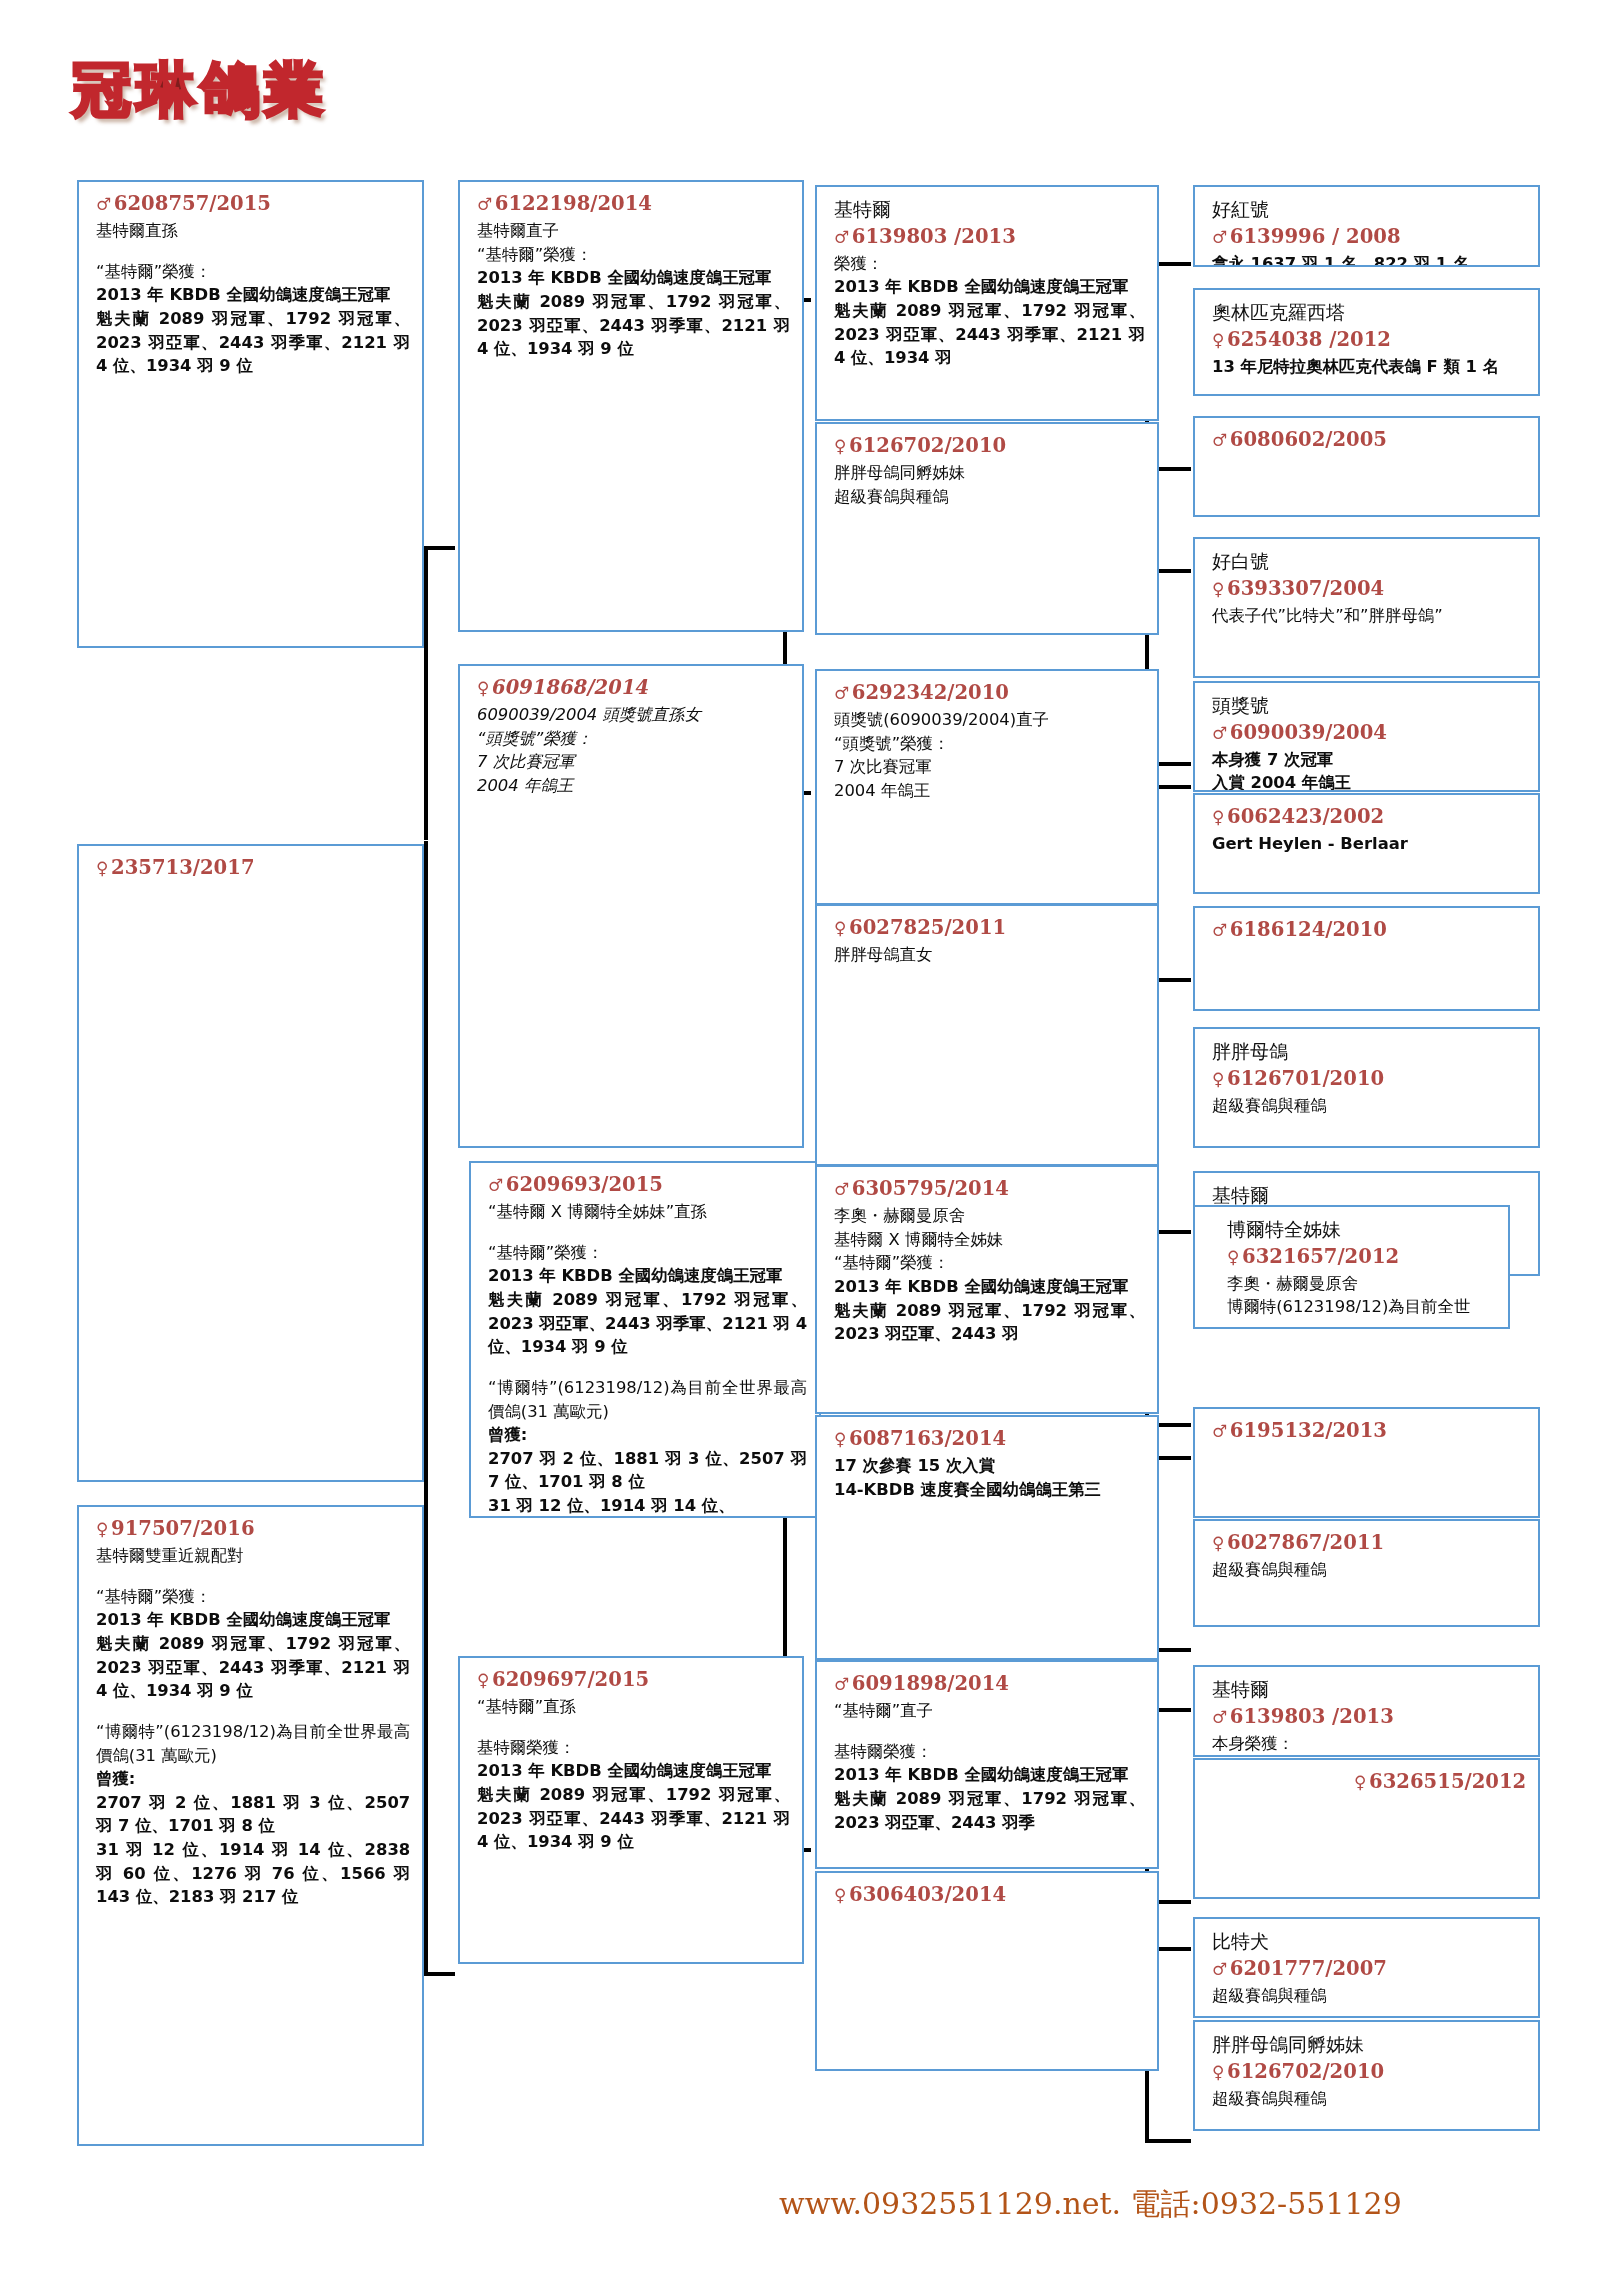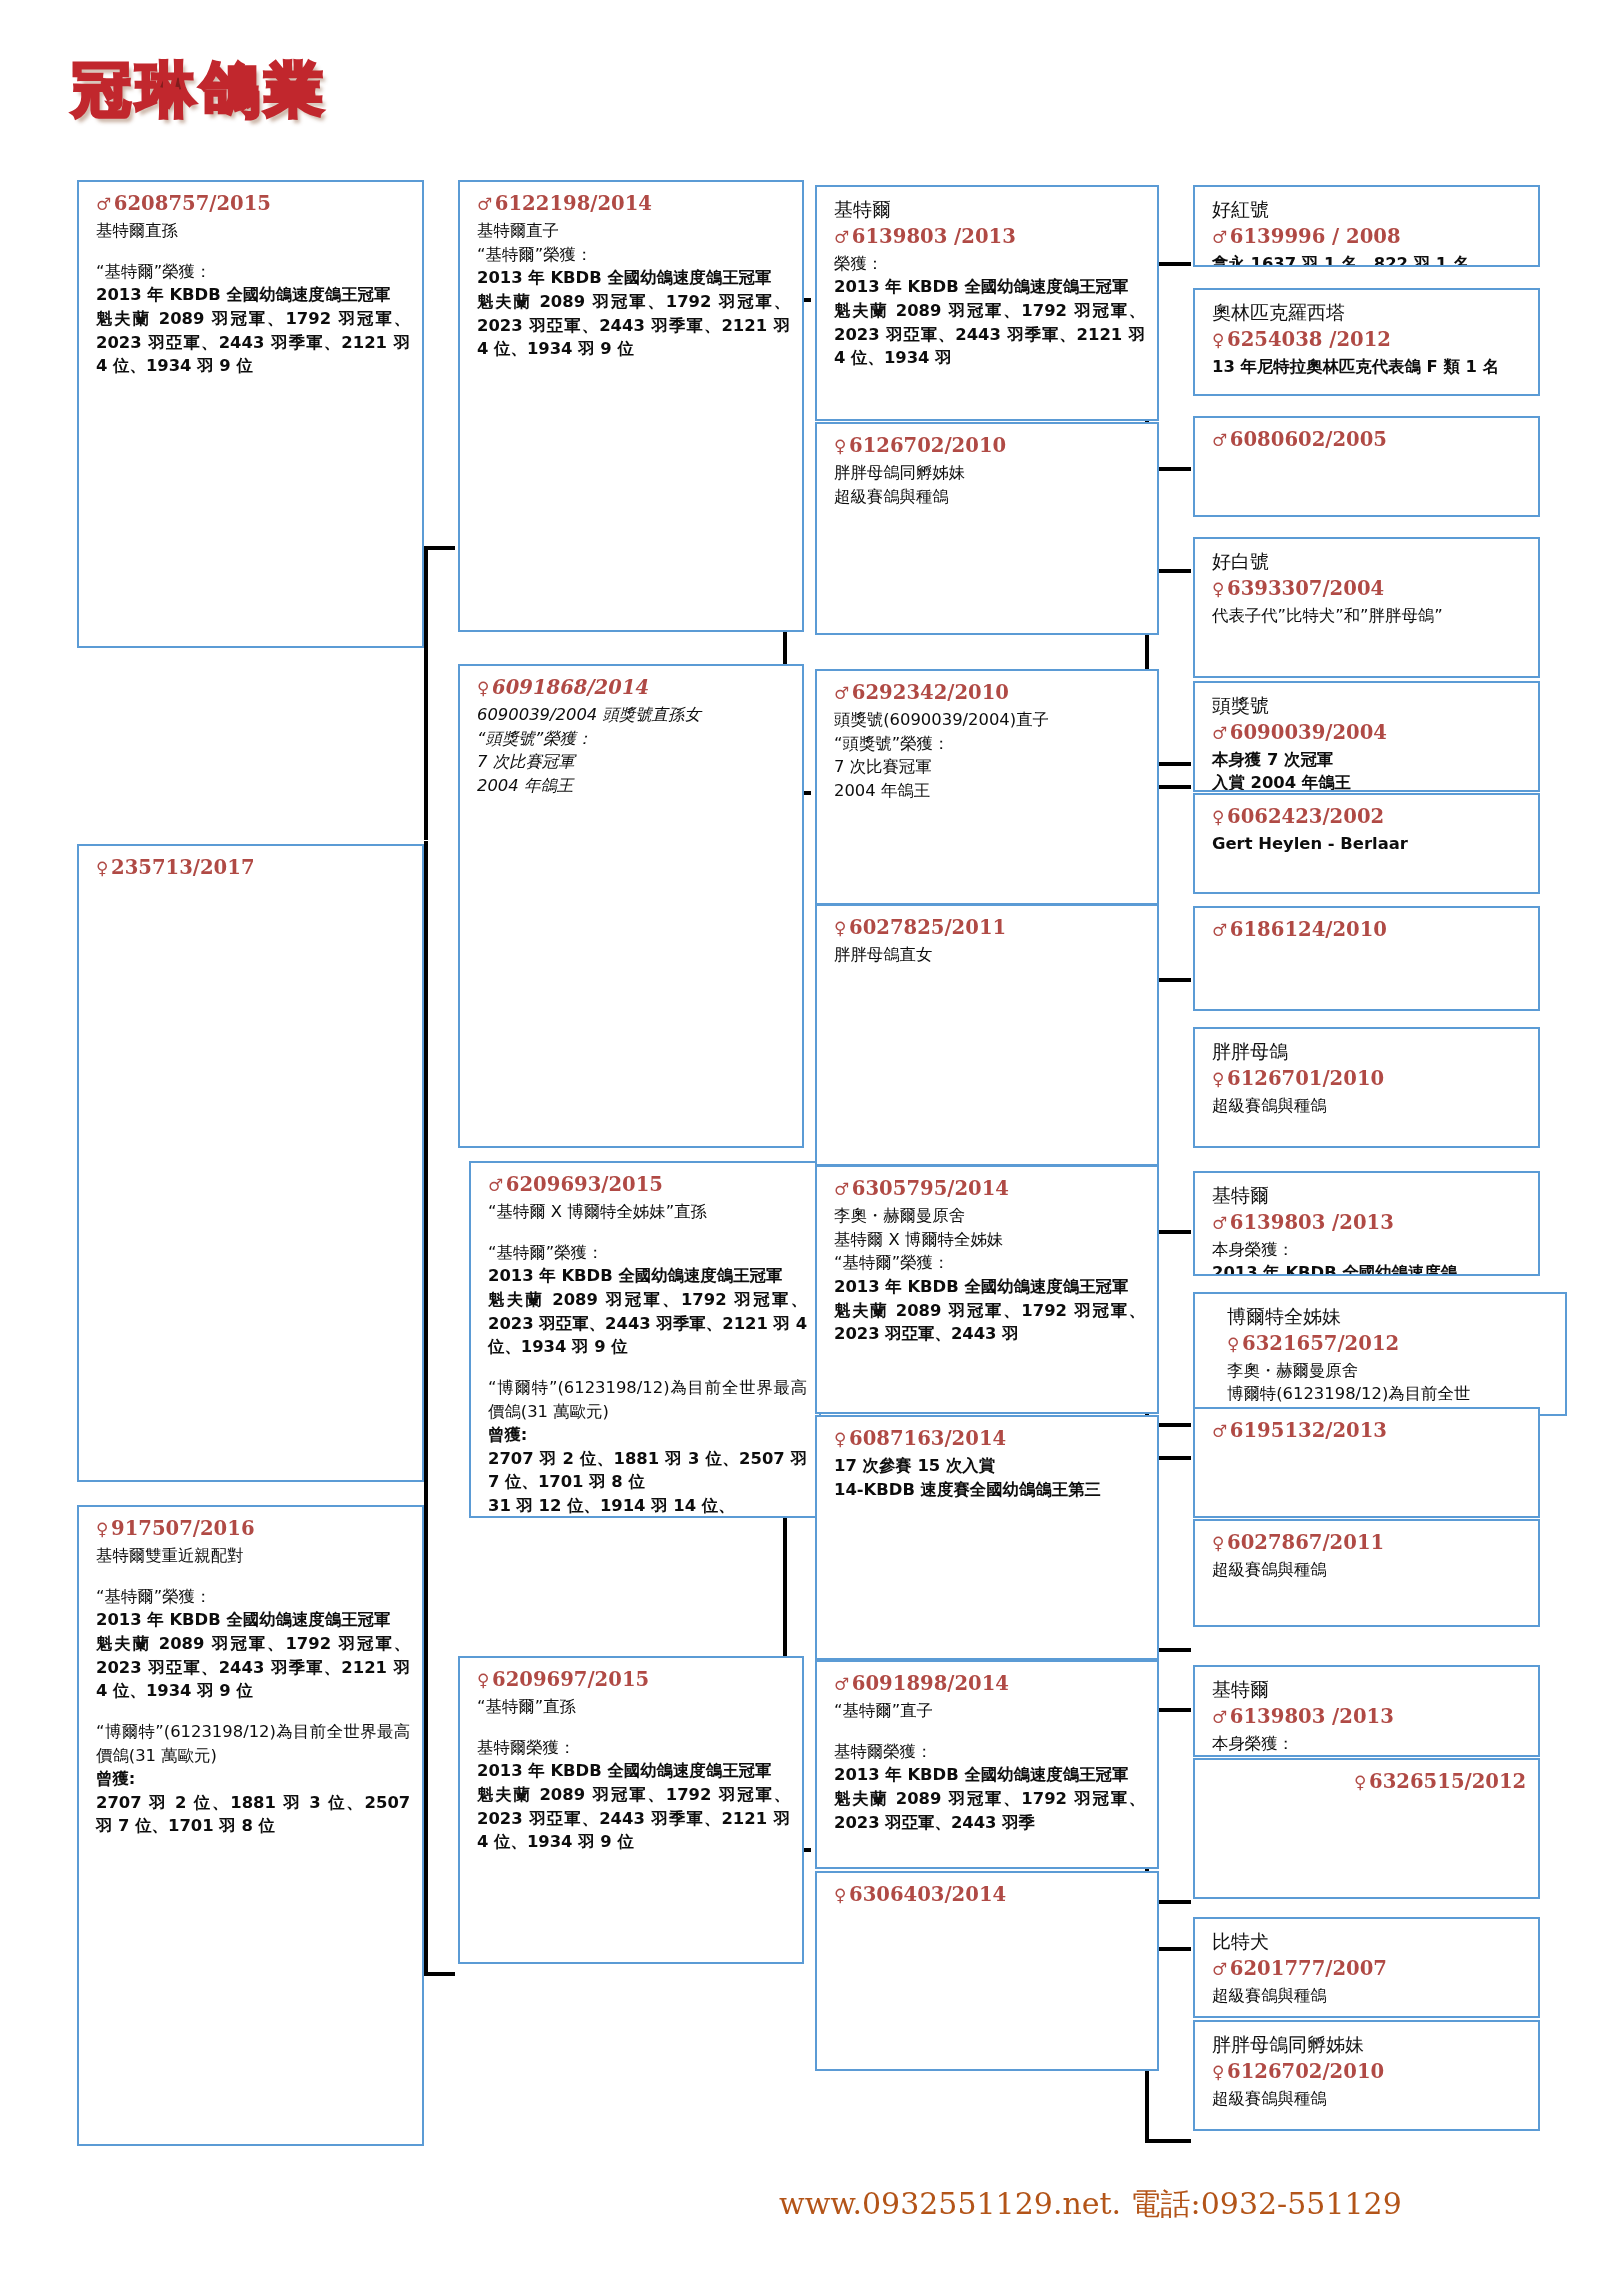--- a/index.html
+++ b/index.html
@@ -100,20 +100,21 @@
       <p class="ring"><span class="sx">♀</span>917507/2016</p>
       <p class="ln">基特爾雙重近親配對</p>
       <div class="gap"></div>
       <p class="ln">“基特爾”榮獲：</p>
       <p class="ln b">2013 年 KBDB 全國幼鴿速度鴿王冠軍</p>
       <p class="ln b">魁夫蘭 2089 羽冠軍、1792 羽冠軍、2023 羽亞軍、2443 羽季軍、2121 羽 4 位、1934 羽 9 位</p>
       <div class="gap"></div>
       <p class="ln">“博爾特”(6123198/12)為目前全世界最高價鴿(31 萬歐元)</p>
       <p class="ln b">曾獲:</p>
       <p class="ln b">2707 羽 2 位、1881 羽 3 位、2507 羽 7 位、1701 羽 8 位</p>
+      <p class="ln b">31 羽 12 位、1914 羽 14 位、2838 羽 60 位、1276 羽 76 位、1566 羽 143 位、2183 羽 217 位</p>
     </div>
     <div class="box" style="left: 458px; top: 180px; width: 346px; height: 452px;">
       <p class="ring"><span class="sx">♂</span>6122198/2014</p>
       <p class="ln">基特爾直子</p>
       <p class="ln">“基特爾”榮獲：</p>
       <p class="ln b">2013 年 KBDB 全國幼鴿速度鴿王冠軍</p>
       <p class="ln b">魁夫蘭 2089 羽冠軍、1792 羽冠軍、2023 羽亞軍、2443 羽季軍、2121 羽 4 位、1934 羽 9 位</p>
     </div>
     <div class="box" style="left: 458px; top: 664px; width: 346px; height: 484px; font-style: italic;">
       <p class="ring"><span class="sx">♀</span>6091868/2014</p>
@@ -225,21 +226,21 @@
       <p class="pname">胖胖母鴿</p>
       <p class="ring"><span class="sx">♀</span>6126701/2010</p>
       <p class="ln">超級賽鴿與種鴿</p>
     </div>
     <div class="box" style="left: 1193px; top: 1171px; width: 347px; height: 105px;">
       <p class="pname">基特爾</p>
       <p class="ring"><span class="sx">♂</span>6139803 /2013</p>
       <p class="ln">本身榮獲：</p>
       <p class="ln b">2013 年 KBDB 全國幼鴿速度鴿</p>
     </div>
-    <div class="box" style="left: 1193px; top: 1292px; width: 374px; height: 124px; padding-left: 32px;">
+    <div class="box" style="left: 1193px; top: 1205px; width: 317px; height: 124px; padding-left: 32px;">
       <p class="pname">博爾特全姊妹</p>
       <p class="ring"><span class="sx">♀</span>6321657/2012</p>
       <p class="ln">李奧・赫爾曼原舍</p>
       <p class="ln">博爾特(6123198/12)為目前全世</p>
     </div>
     <div class="box" style="left: 1193px; top: 1407px; width: 347px; height: 111px;">
       <p class="ring"><span class="sx">♂</span>6195132/2013</p>
     </div>
     <div class="box" style="left: 1193px; top: 1519px; width: 347px; height: 108px;">
       <p class="ring"><span class="sx">♀</span>6027867/2011</p>

